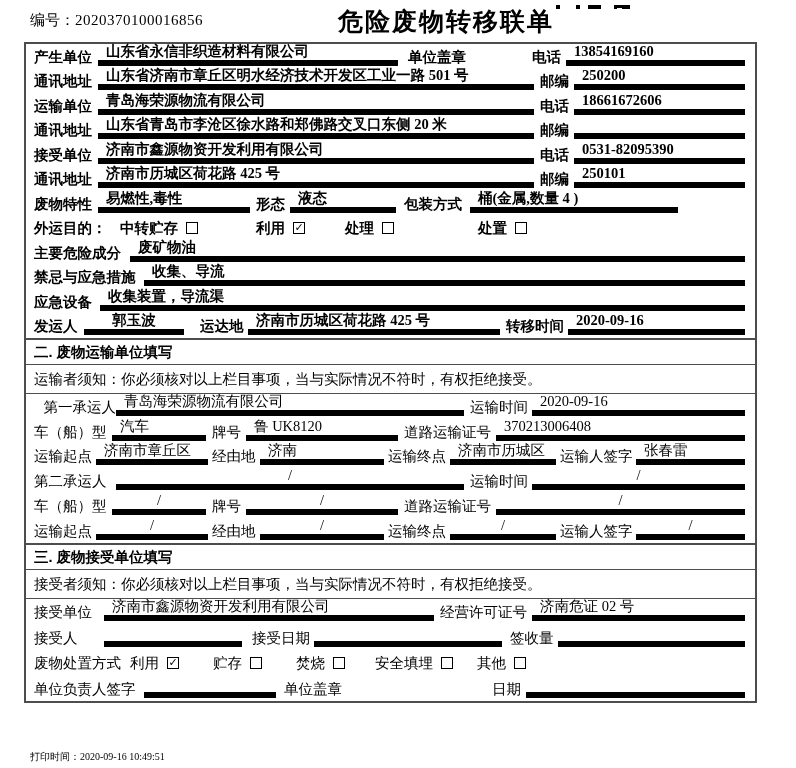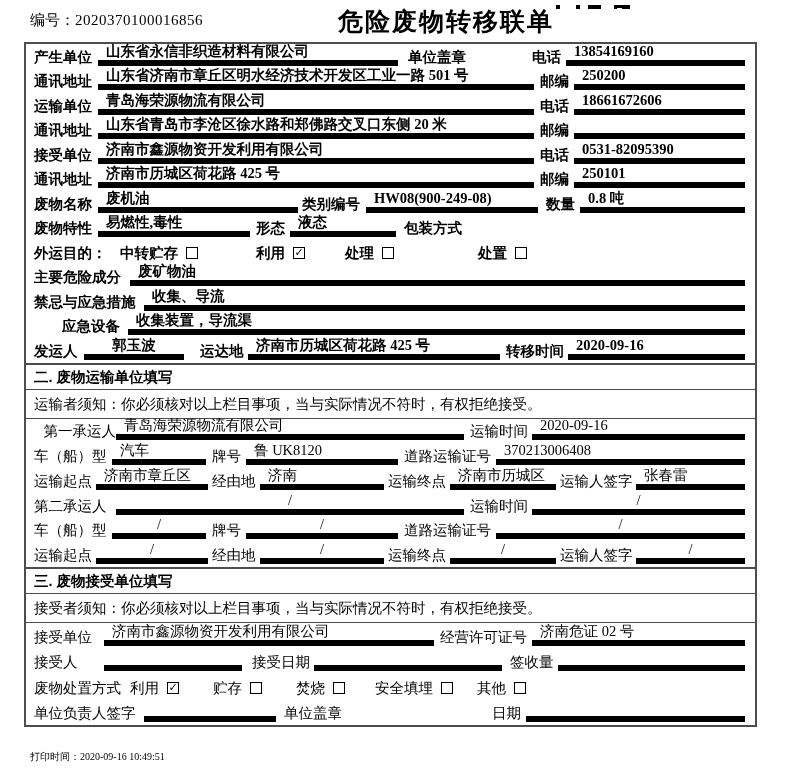--- a/index.html
+++ b/index.html
@@ -131,33 +131,26 @@
             <span class="lbl" style="width: 34px; margin-left: 6px;">电话</span>
             <span class="fld grow">0531-82095390</span>
           </div>
           <div class="row">
             <span class="lbl" style="width: 64px;">通讯地址</span>
             <span class="fld" style="width: 436px;">济南市历城区荷花路 425 号</span>
             <span class="lbl" style="width: 34px; margin-left: 6px;">邮编</span>
             <span class="fld grow">250101</span>
           </div>
           <div class="row">
-            <span class="lbl" style="width: 64px;">废物名称</span>
-            <span class="fld" style="width: 200px;">废机油</span>
-            <span class="lbl" style="width: 64px; margin-left: 4px;">类别编号</span>
-            <span class="fld" style="width: 172px;">HW08(900-249-08)</span>
-            <span class="lbl" style="width: 34px; margin-left: 8px;">数量</span>
-            <span class="fld grow">0.8 吨</span>
-          </div>
-          <div class="row">
             <span class="lbl" style="width: 64px;">废物特性</span>
             <span class="fld" style="width: 152px;">易燃性,毒性</span>
             <span class="lbl" style="width: 34px; margin-left: 6px;">形态</span>
             <span class="fld" style="width: 106px;">液态</span>
             <span class="lbl" style="width: 66px; margin-left: 8px;">包装方式</span>
+            <span class="fld" style="width: 208px;">桶(金属,数量  4 )</span>
             <span class="gap grow" style="flex: 1 1 0px;"></span>
           </div>
           <div class="row">
             <span class="lbl" style="width: 86px;">外运目的：</span>
             <span class="chk">
               <span>中转贮存</span>
               <span class="box"></span>
             </span>
             <span class="gap" style="width: 58px;"></span>
             <span class="chk">
@@ -177,21 +170,21 @@
           </div>
           <div class="row">
             <span class="lbl" style="width: 96px;">主要危险成分</span>
             <span class="fld grow">废矿物油</span>
           </div>
           <div class="row">
             <span class="lbl" style="width: 110px;">禁忌与应急措施</span>
             <span class="fld grow">收集、导流</span>
           </div>
           <div class="row">
-            <span class="lbl" style="width: 66px; margin-left: 28px;">应急设备</span>
+            <span class="lbl" style="width: 66px;">应急设备</span>
             <span class="fld grow">收集装置，导流渠</span>
           </div>
           <div class="row">
             <span class="lbl" style="width: 50px;">发运人</span>
             <span class="fld ctr" style="width: 100px; text-align: center;">郭玉波</span>
             <span class="lbl" style="width: 48px; margin-left: 16px;">运达地</span>
             <span class="fld" style="width: 252px;">济南市历城区荷花路 425 号</span>
             <span class="lbl" style="width: 62px; margin-left: 6px;">转移时间</span>
             <span class="fld grow">2020-09-16</span>
           </div>

